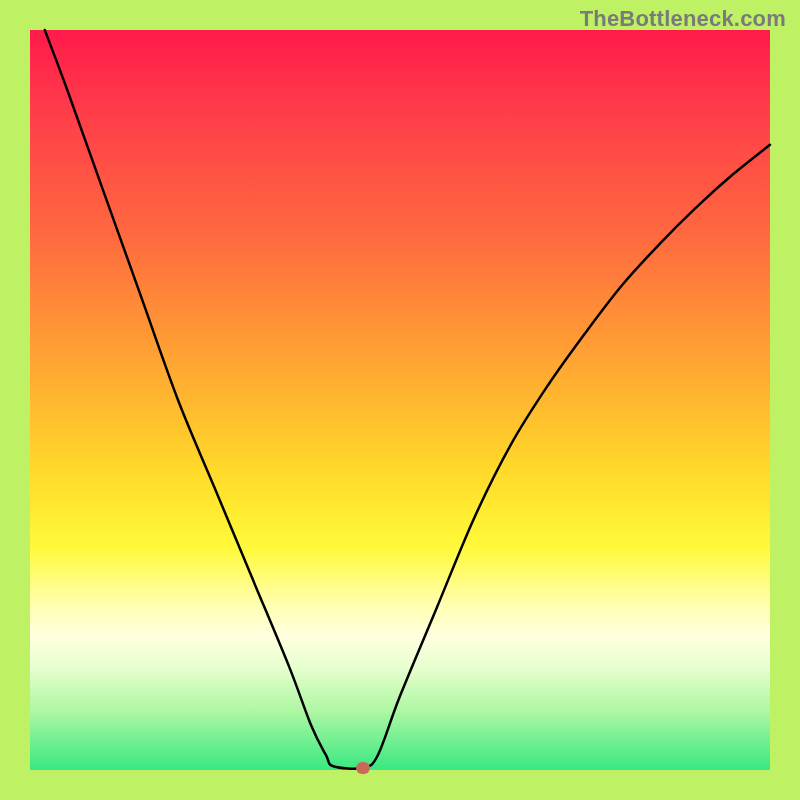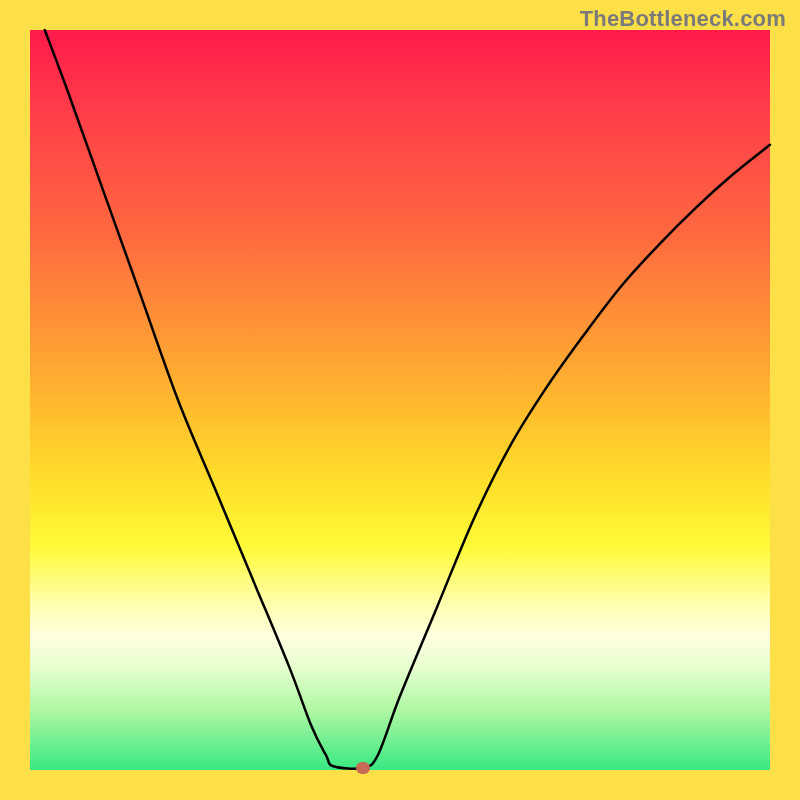--- a/index.html
+++ b/index.html
@@ -10,21 +10,21 @@
     background: #000;
     font-family: Arial, Helvetica, sans-serif;
     position: relative;
   }
   .frame {
     position: absolute;
     top: 0;
     left: 0;
     width: 800px;
     height: 800px;
-    background: #fde047;
+    background: #bef264;
   }
   .plot-area {
     position: absolute;
     left: 30px;
     top: 30px;
     width: 740px;
     height: 740px;
     background: linear-gradient(to bottom,
       #ff1a4a 0%,
       #ff3a4a 10%,

